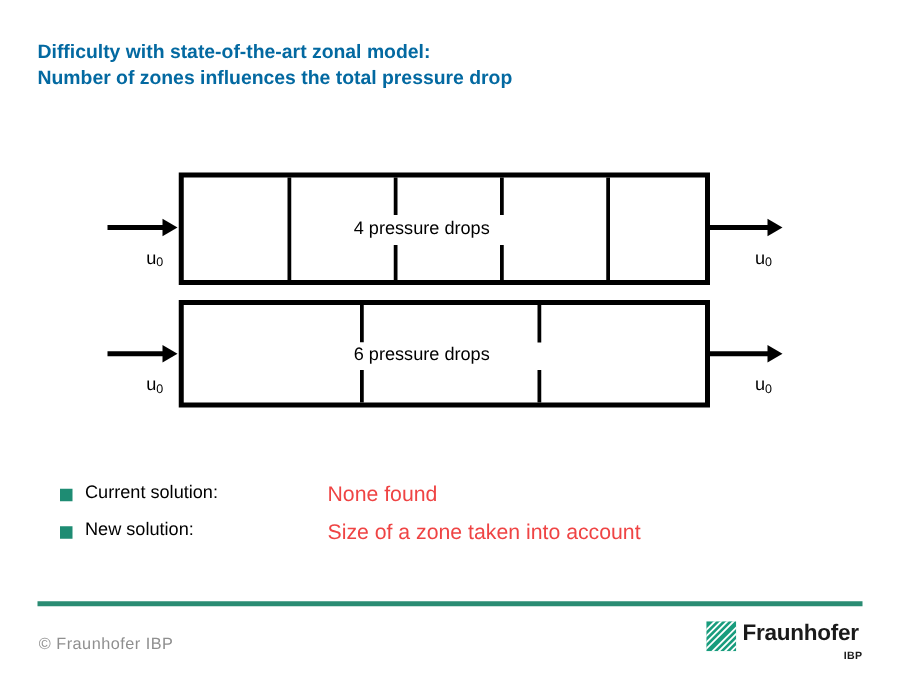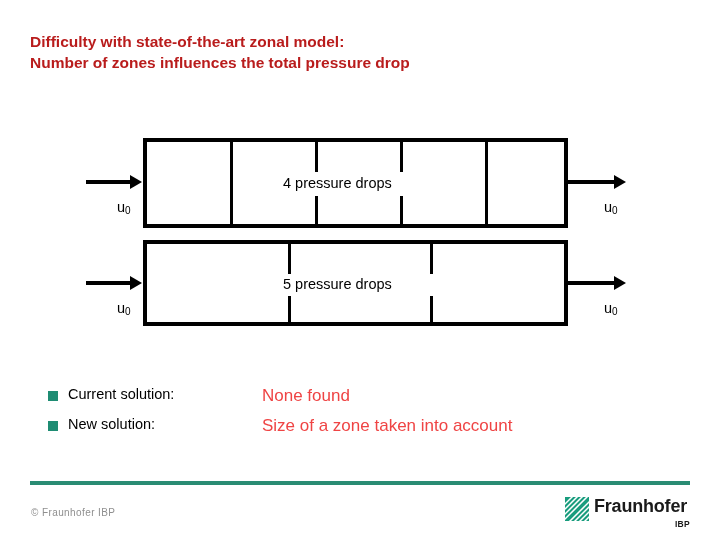--- a/index.html
+++ b/index.html
@@ -19,21 +19,21 @@
   
   .slide-title {
     position: absolute;
     left: 30px;
     top: 31px;
     width: 640px;
     font-size: 15.5px;
     font-weight: bold;
     line-height: 21px;
     letter-spacing: 0px;
-    color: #b91c1c;
+    color: #0369a1;
   }
   .slide-title .tline { display: block; white-space: nowrap; }
 
   
   .diagram {
     position: absolute;
     left: 0;
     top: 0;
     width: 720px;
     height: 540px;
@@ -130,21 +130,21 @@
     left: 30px;
     top: 481px;
     width: 660px;
     height: 4px;
     background: #2A8C73;
   }
   .footer-copyright {
     position: absolute;
     left: 31px;
     top: 507px;
-    font-size: 10px;
+    font-size: 13px;
     color: #8f8f8f;
     letter-spacing: 0.4px;
     white-space: nowrap;
   }
   .logo {
     position: absolute;
     left: 565px;
     top: 496px;
     width: 125px;
     height: 34px;
@@ -218,21 +218,21 @@
   <div class="u-label" style="left:101px; top:300px;">u<sub>0</sub></div>
 
   <div class="zone-box" style="left:143px; top:240px; width:425px; height:86px;"></div>
 
   <div class="divider" style="left:288px; top:244px; height:30px;"></div>
   <div class="divider" style="left:288px; top:296px; height:26px;"></div>
 
   <div class="divider" style="left:430px; top:244px; height:30px;"></div>
   <div class="divider" style="left:430px; top:296px; height:26px;"></div>
 
-  <div class="box-label" style="left:277px; top:274px;">5 pressure drops</div>
+  <div class="box-label" style="left:277px; top:274px;">6 pressure drops</div>
 
   <div class="arrow-shaft" style="left:566px; top:281px; width:52px;"></div>
   <div class="arrow-head" style="left:614px; top:276px;"></div>
   <div class="u-label" style="left:588px; top:300px;">u<sub>0</sub></div>
 </div>
 
 <div class="bullet-row" style="top:386px;text-align:right;">
   <span class="bullet-marker"></span>
   <span class="bullet-label">Current solution:</span>
   <span class="bullet-value">None found</span>

